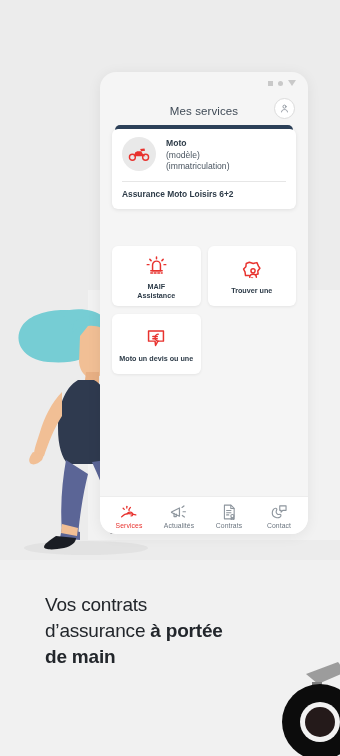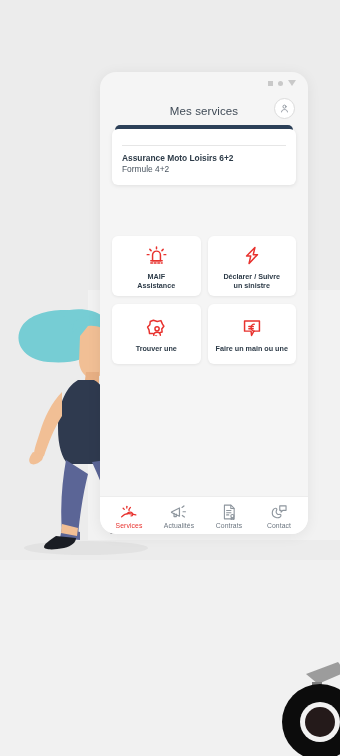--- a/index.html
+++ b/index.html
@@ -67,21 +67,21 @@
   }
   .contract-texts { padding-top:1px; }
   .ct-title { font-size:8.6px; font-weight:bold; color:#2d3b48; line-height:1.34; }
   .ct-sub { font-size:8.6px; color:#4a5560; line-height:1.34; }
   .contract-divider { height:1px; background:#e6e6e6; margin: 8px 0 7px 0; }
   .ct-offer { font-size:8.4px; font-weight:bold; color:#2d3b48; line-height:1.36; }
   .ct-formula { font-size:8.4px; color:#4a5560; line-height:1.36; }
 
   
   .tiles {
-    position:absolute; left:12px; top:164px; width:184px;
+    position:absolute; left:12px; top:174px; width:184px;
     display:grid; grid-template-columns: 1fr 1fr; gap: 8px 7px;
   }
   .tile {
     background:#fff; border-radius:6px; height:60px;
     box-shadow: 0 1px 3px rgba(0,0,0,.07);
     display:flex; flex-direction:column; align-items:center; justify-content:center;
     padding: 5px 3px 4px;
   }
   .tile-icon { height:26px; display:flex; align-items:center; justify-content:center; }
   .tile-label {
@@ -169,23 +169,38 @@
         <svg width="11" height="11" viewBox="0 0 24 24" fill="none" stroke="#8c949c" stroke-width="2" stroke-linecap="round">
           <circle cx="12" cy="8" r="3.4"></circle>
           <path d="M5.5 19.5c0-3.4 3-5.2 6.5-5.2s6.5 1.8 6.5 5.2"></path>
         </svg>
       </div>
     </div>
 
     <div class="contract-wrap">
       <div class="contract-topbar"></div>
       <div class="contract-card">
+        <div class="contract-row">
+          <div class="moto-circle">
+            <svg width="22" height="16" viewBox="0 0 40 26" fill="#e8322e">
+              <circle cx="8" cy="19" r="5.4" fill="none" stroke="#e8322e" stroke-width="2.6"></circle>
+              <circle cx="32" cy="19" r="5.4" fill="none" stroke="#e8322e" stroke-width="2.6"></circle>
+              <path d="M10 17 L16 8 L24 8 L27 13 L32 17 L24 17 Z" fill="#e8322e"></path>
+              <path d="M22 4 L30 3 L31 7 L24 8 Z" fill="#e8322e"></path>
+              <path d="M13 10 L20 10 L20 13 L12 13 Z" fill="#e8322e"></path>
+            </svg>
+          </div>
+          <div class="contract-texts">
+            <div class="ct-title">Moto</div>
+            <div class="ct-sub">(modèle)</div>
+            <div class="ct-sub">(immatriculation)</div>
+          </div>
+        </div>
         <div class="contract-divider"></div>
         <div class="ct-offer">Assurance Moto Loisirs 6+2</div>
-        <div class="ct-formula">Formule 4+2</div>
       </div>
     </div>
 
     <div class="tiles">
 
       <div class="tile">
         <div class="tile-icon">
           <svg width="21" height="21" viewBox="0 0 24 24" fill="none" stroke="#e8322e" stroke-width="1.7" stroke-linecap="round">
             <path d="M7.5 18 v-6.5 a4.5 4.5 0 0 1 9 0 V18 Z"></path>
             <path d="M5.5 18 h13"></path>
@@ -195,28 +210,20 @@
               <path d="M18.2 6.4 L19.6 5"></path>
             <path d="M3.4 11 h-2"></path>
               <path d="M20.6 11 h2"></path>
           </svg>
         </div>
         <div class="tile-label">MAIF<br>Assistance</div>
       </div>
 
 
 
-      <div class="tile">
-        <div class="tile-icon">
-          <svg width="20" height="21" viewBox="0 0 24 24" fill="none" stroke="#e8322e" stroke-width="1.8" stroke-linejoin="round">
-            <path d="M15.5 2.5 L5.5 12.5 h5 L8.5 21.5 L18.5 11 h-5 Z"></path>
-          </svg>
-        </div>
-        <div class="tile-label">Déclarer / Suivre<br>un sinistre</div>
-      </div>
 
 
 
       <div class="tile">
         <div class="tile-icon">
           <svg width="22" height="21" viewBox="0 0 24 24" fill="none" stroke="#e8322e" stroke-width="1.7" stroke-linecap="round" stroke-linejoin="round">
             <path d="M9 2.6 L13.4 4 L17.6 3 L19.4 7 L21 9.4 L18.6 12.6 L19 16 L15 17 L12 20 L8.4 17.6 L4.6 17.8 L4 13.6 L2.4 10.4 L5 7.6 L5.4 4 Z"></path>
             <circle cx="13.2" cy="12.4" r="2.4" fill="#fff"></circle>
             <path d="M9.4 19.8 c0 -2.4 1.8 -3.6 3.8 -3.6 s3.8 1.2 3.8 3.6" fill="#fff"></path>
           </svg>
@@ -226,21 +233,21 @@
 
       <div class="tile">
         <div class="tile-icon">
           <svg width="22" height="21" viewBox="0 0 24 24" fill="none" stroke="#e8322e" stroke-width="1.7" stroke-linecap="round" stroke-linejoin="round">
             <path d="M3.5 3.5 h17 v11.5 h-6.4 L11.5 20 l-0.6 -5 H3.5 Z"></path>
             <path d="M14.6 7 a3.6 4 0 1 0 0 8"></path>
             <path d="M8.4 9.6 h5"></path>
               <path d="M8.4 12.2 h5"></path>
           </svg>
         </div>
-        <div class="tile-label">Faire un main ou une</div>
+        <div class="tile-label">Moto un devis ou une</div>
       </div>
 
     </div>
 
     <div class="bottomnav">
 
       <div class="nav-item active">
         <div class="nav-icon">
           <svg width="19" height="15" viewBox="0 0 24 18" fill="none" stroke="#e8322e" stroke-width="1.6" stroke-linecap="round" stroke-linejoin="round">
             <path d="M2 14.5 c3 -3.4 8 -4.6 12 -3.8 l6 1.2"></path>
@@ -288,20 +295,25 @@
             <path d="M3 11.4 c0 -3.8 2.2 -6.4 4.4 -6.4 1.4 0 2 1 1.6 2 -0.6 1.6 -1.4 2.4 -0.4 4.2 1 1.8 2.6 2.4 4 2 1 -0.4 2 0.2 2 1.4 0 2 -2.4 3.6 -5.6 3 -3.4 -0.6 -6 -3.2 -6 -6.2 Z"></path>
             <path d="M13 1.8 h8.4 v6 h-4.4 l-2.2 2.4 v-2.4 h-1.8 Z"></path>
           </svg>
         </div>
         <div class="nav-label">Contact</div>
       </div>
 
     </div>
   </div>
 
+  <div class="caption">
+    <span>Vos contrats</span><br>
+    <span>d’assurance </span><b>à portée</b><br>
+    <b>de main</b>
+  </div>
 
   <svg id="wheel" viewBox="0 0 78 110">
     <path d="M38 20 L70 8 L78 18 L50 30 Z" fill="#9c9c9c"></path>
     <path d="M44 28 h10 v10 h-10 Z" fill="#7d7d7d"></path>
     <circle cx="52" cy="68" r="38" fill="#0c0c0c"></circle>
     <circle cx="52" cy="68" r="20" fill="#f2f2f2"></circle>
     <circle cx="52" cy="68" r="15" fill="#241a1a"></circle>
   </svg>
 
 </div>

